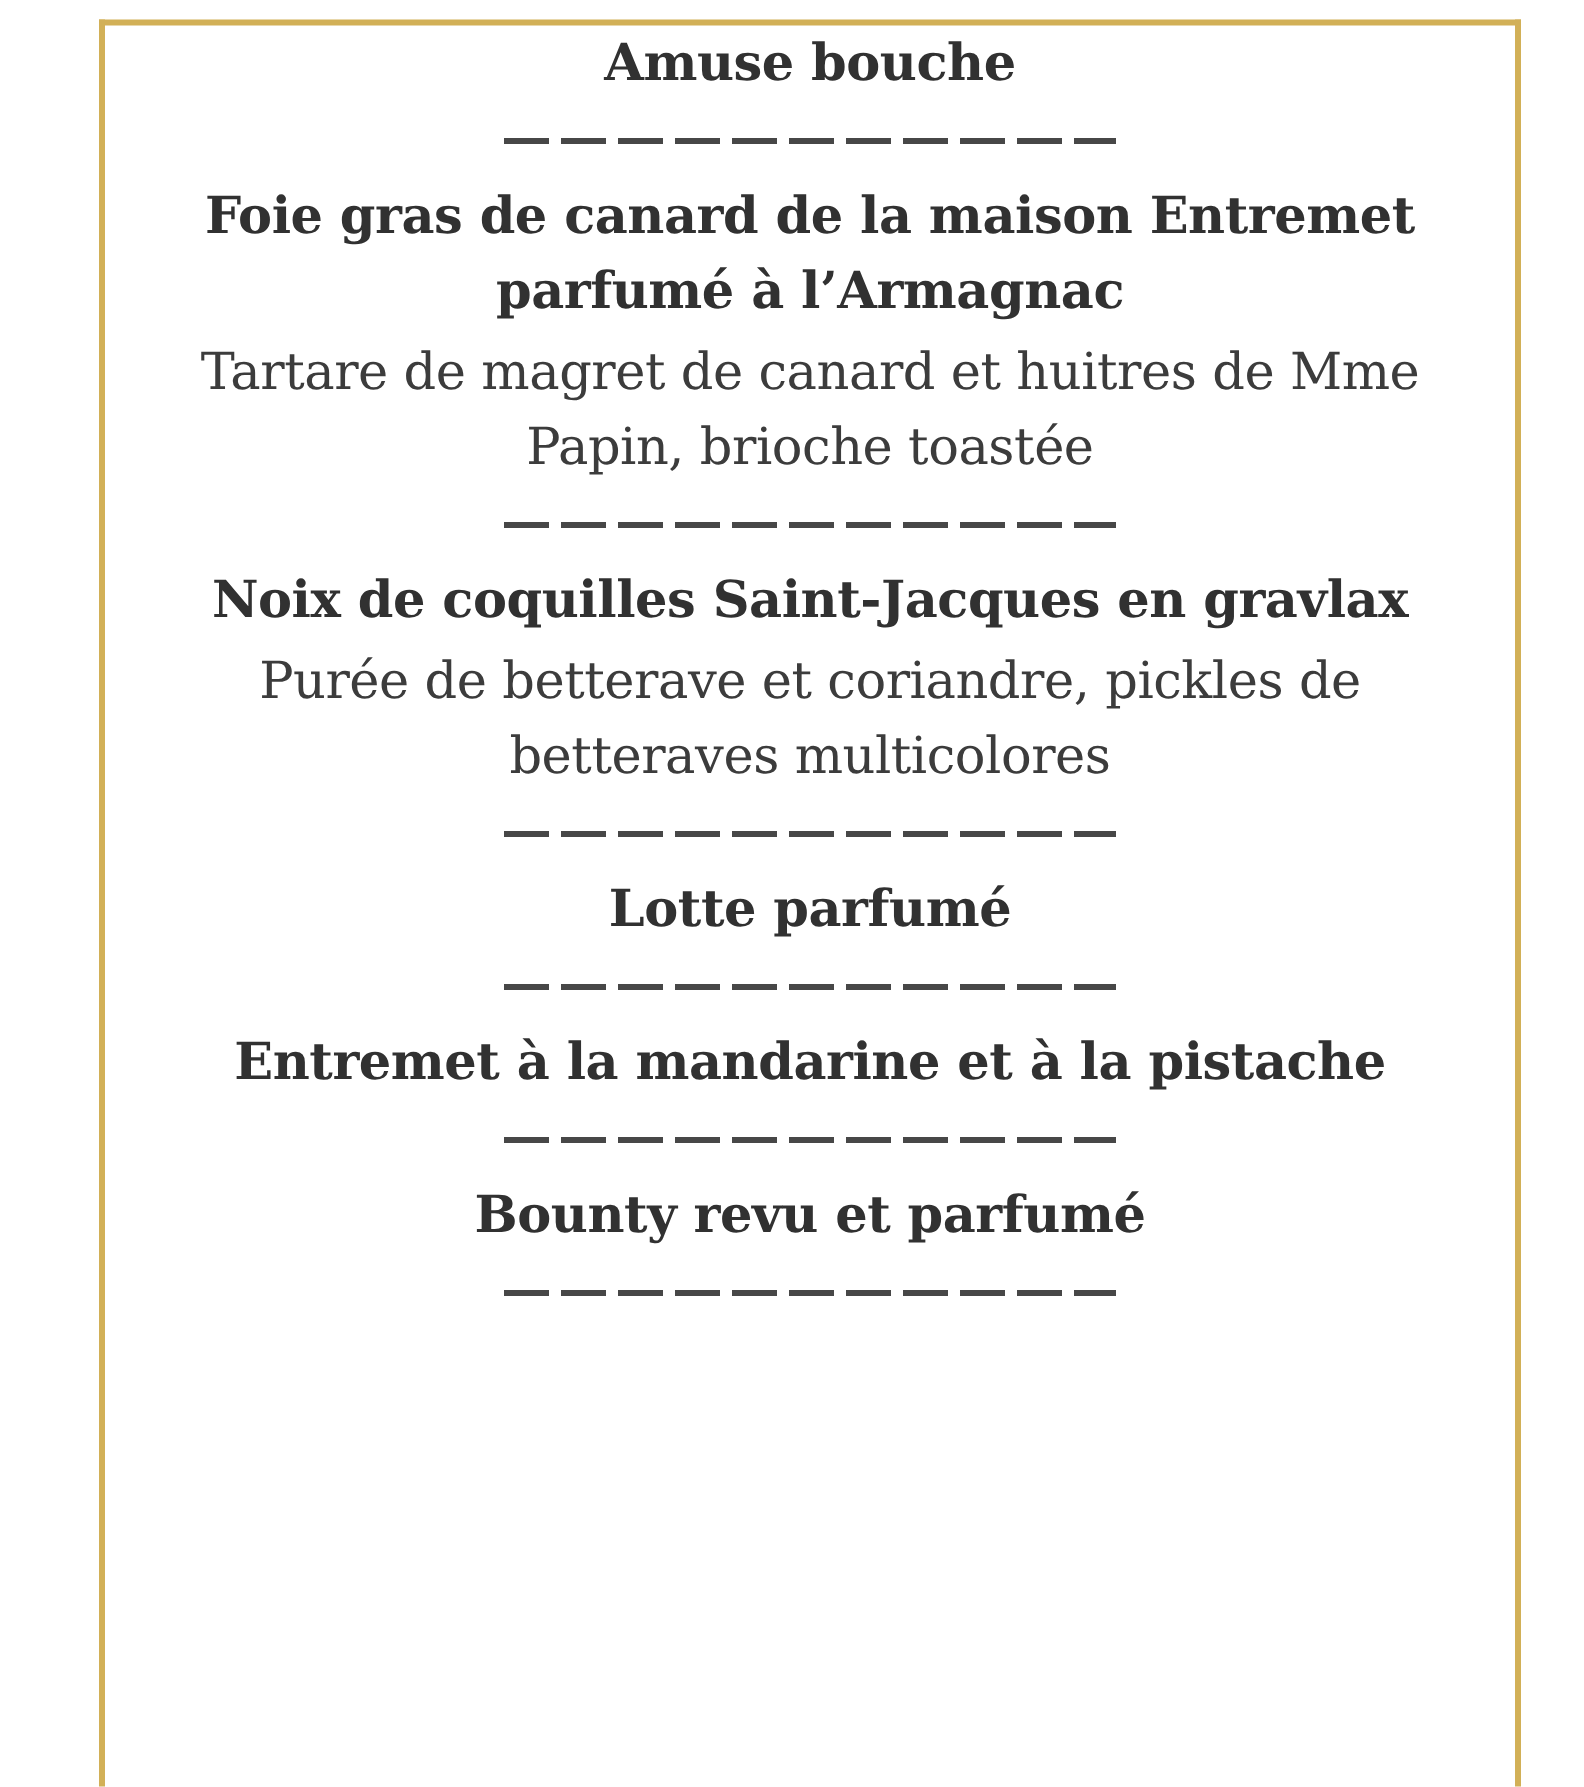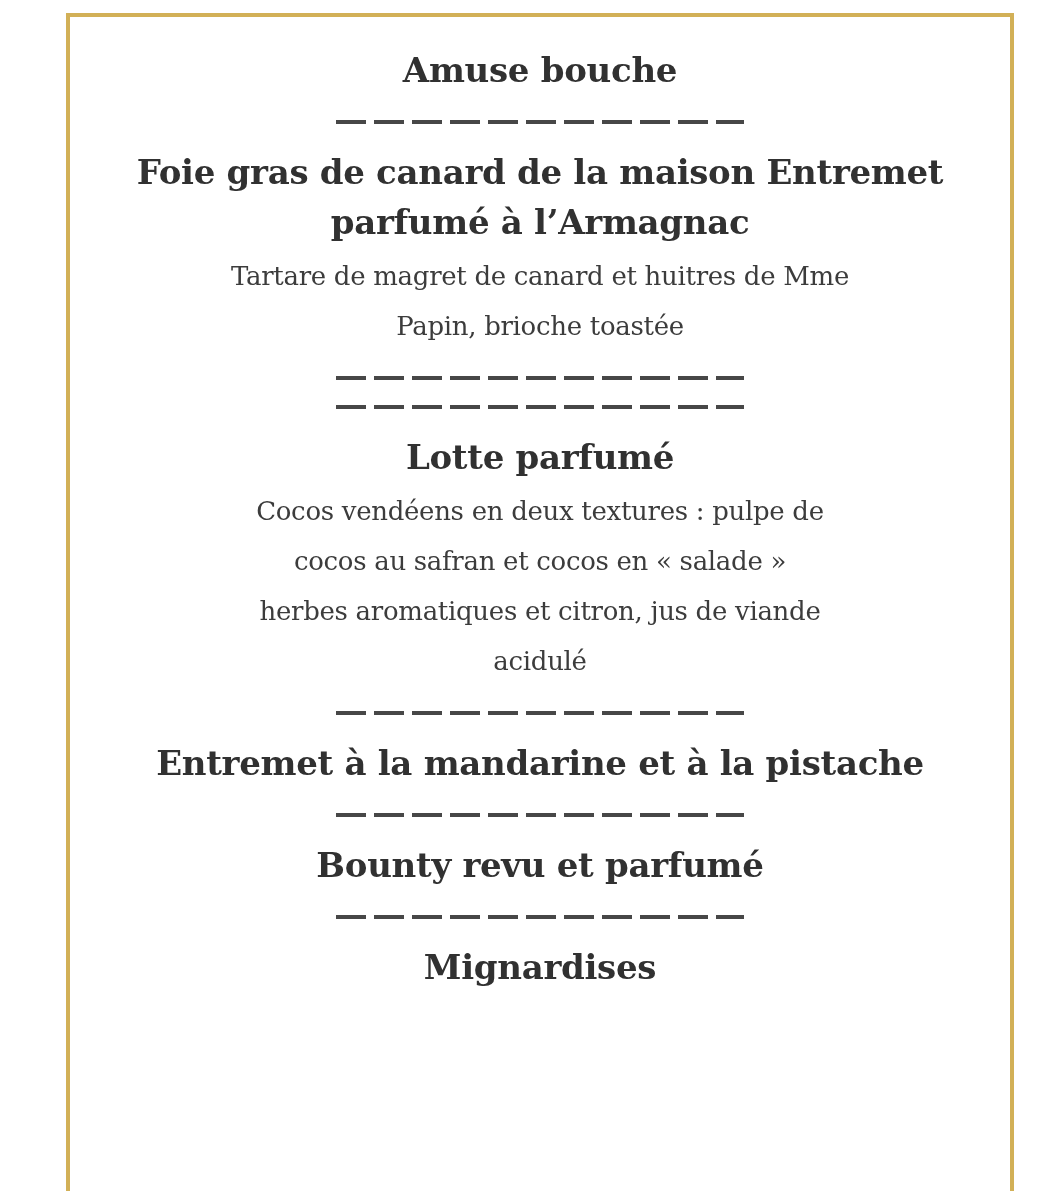--- a/index.html
+++ b/index.html
@@ -19,33 +19,32 @@
     left: 66px;
     top: 13px;
     width: 948px;
     height: 1210px; 
     box-sizing: border-box;
     border: 4px solid #d2b057;
     border-bottom: none;
     background: #ffffff;
   }
   .menu-content {
-    padding-top: 28px;
     text-align: center;
     letter-spacing: -0.3px;
   }
   .dish-title {
     font-weight: bold;
     font-size: 34px;
     line-height: 50px;
     color: #313131;
     white-space: pre-line;
   }
   .dish-desc {
-    font-size: 26px;
+    font-size: 34px;
     line-height: 50px;
     color: #3c3c3c;
     white-space: pre-line;
     margin-top: 4px;
   }
   .section-divider {
     width: 408px;
     height: 4px;
     margin: 25px auto 23px auto;
     background: repeating-linear-gradient(
@@ -69,43 +68,41 @@
 
     <div class="menu-section">
       <div class="dish-title">Foie gras de canard de la maison Entremet
 parfumé à l’Armagnac</div>
       <div class="dish-desc">Tartare de magret de canard et huitres de Mme
 Papin, brioche toastée</div>
     </div>
 
     <div class="section-divider"></div>
 
+    <div class="menu-section">
+      <div class="dish-title">Noix de coquilles Saint-Jacques en gravlax</div>
+      <div class="dish-desc">Purée de betterave et coriandre, pickles de
+betteraves multicolores</div>
+    </div>
 
     <div class="section-divider"></div>
 
     <div class="menu-section">
       <div class="dish-title">Lotte parfumé</div>
-      <div class="dish-desc">Cocos vendéens en deux textures : pulpe de
-cocos au safran et cocos en « salade »
-herbes aromatiques et citron, jus de viande
-acidulé</div>
     </div>
 
     <div class="section-divider"></div>
 
     <div class="menu-section">
       <div class="dish-title">Entremet à la mandarine et à la pistache</div>
     </div>
 
     <div class="section-divider"></div>
 
     <div class="menu-section">
       <div class="dish-title">Bounty revu et parfumé</div>
     </div>
 
     <div class="section-divider"></div>
 
-    <div class="menu-section">
-      <div class="dish-title">Mignardises</div>
-    </div>
 
   </div>
 </div>
 
 </body></html>

